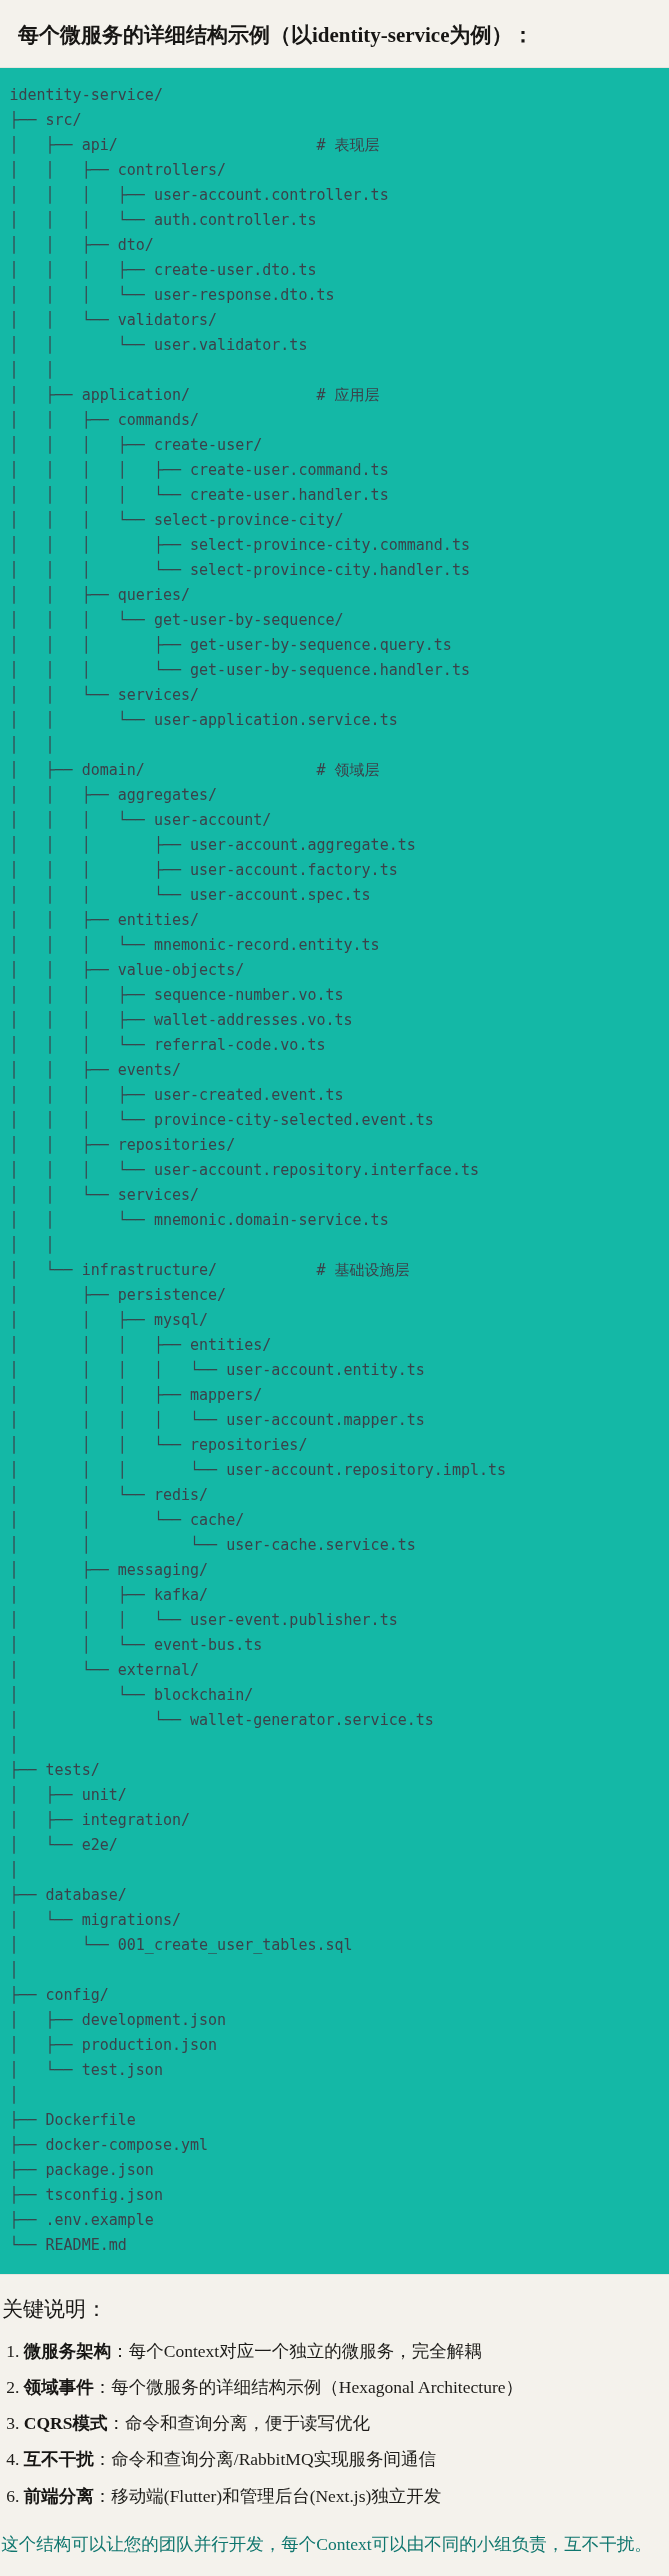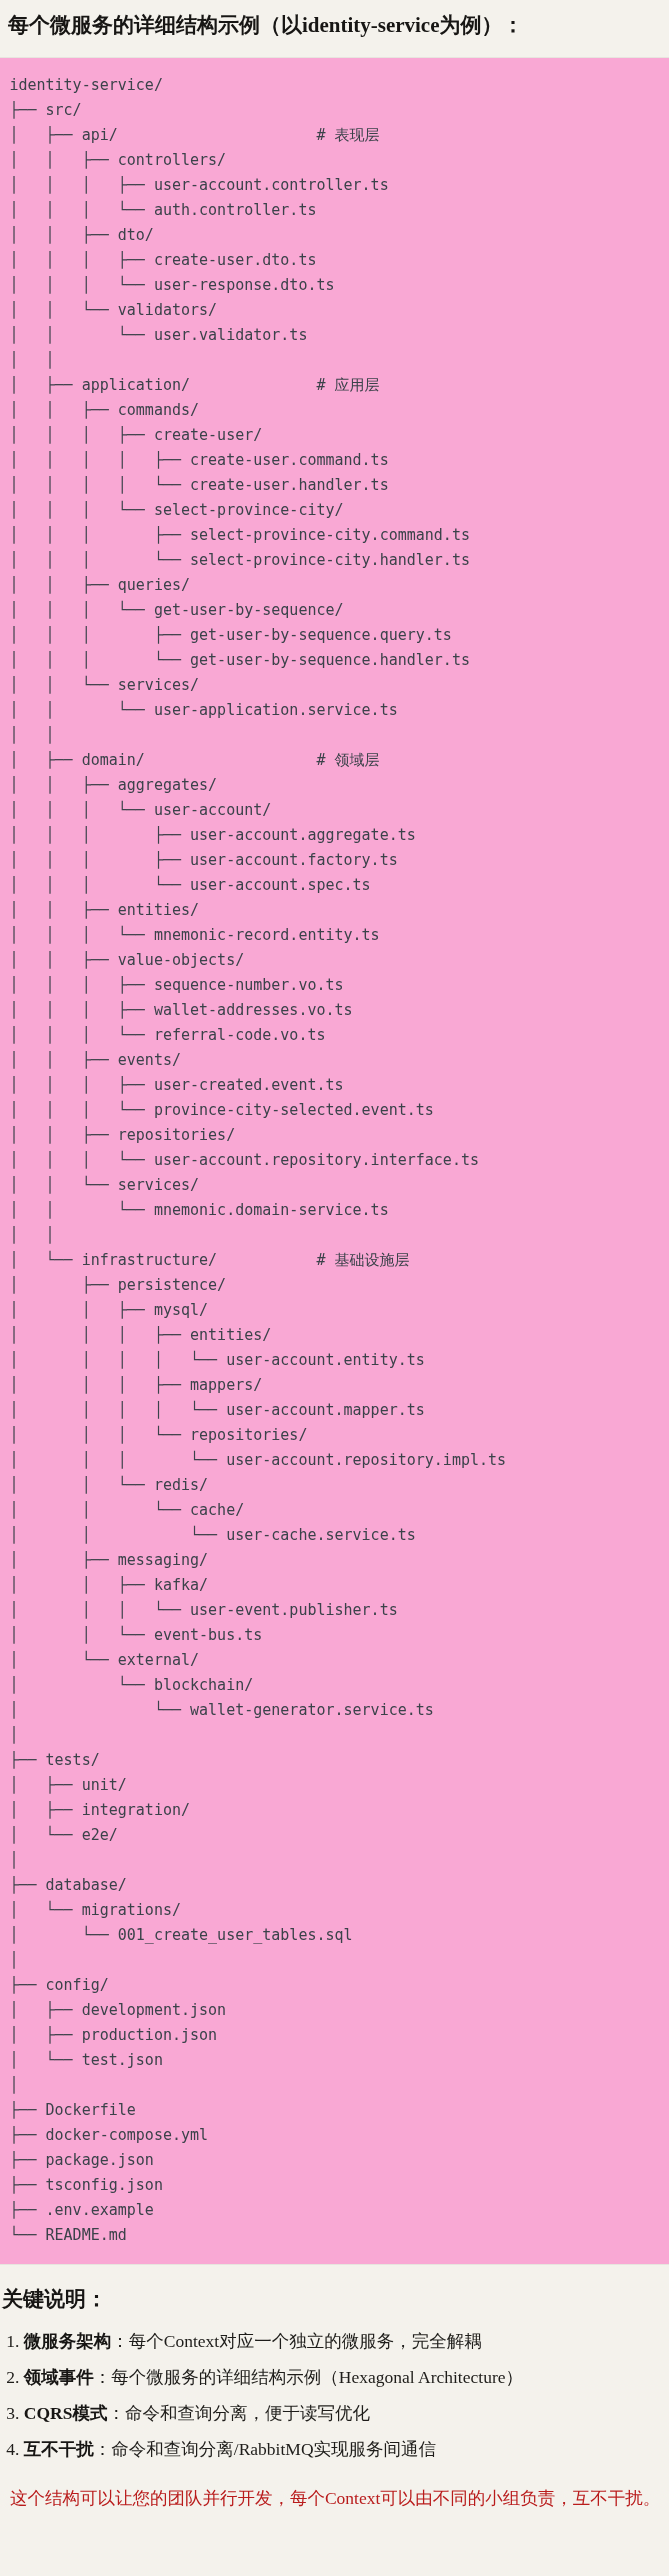--- a/index.html
+++ b/index.html
@@ -8,49 +8,49 @@
     width: 669px;
     height: 2576px;
     overflow: hidden;
     background: #f4f2ec;
     font-family: "Liberation Serif", "DejaVu Serif", serif;
     color: #1e1d1a;
   }
   * { box-sizing: border-box; }
 
   .page-title {
-    margin: 6px;
+    margin: 16px;
     padding: 6.3px 5px 0 1.9px;
     font-size: 21px;
     line-height: 1.25;
     font-weight: bold;
     color: #171614;
   }
 
   .code-block {
     margin-top: 18px;
-    background: #f9a8d4;
+    background: #14b8a6;
     border-top: 0.6px solid #e7e5de;
     border-bottom: 0.6px solid #e7e5de;
     padding: 15px 10px 16.3px 9.4px;
   }
   .code-block pre {
     margin: 0;
     font-family: "DejaVu Sans Mono", "Liberation Mono", monospace;
     font-size: 15px;
     line-height: 25px;
     color: #3b424a;
     white-space: pre;
   }
 
   .notes-heading {
     margin: 22.5px 0 0 1.9px;
     font-size: 21px;
     line-height: 1.2;
-    font-weight: bold;
+    font-weight: normal;
     color: #171614;
   }
 
   .notes-list {
     list-style: none;
     margin: 17px 16px 0 0;
     padding: 0 0 0 6.3px;
   }
   .notes-list li {
     font-size: 17.5px;
@@ -64,22 +64,21 @@
   }
   .notes-list strong {
     font-weight: bold;
     color: #171614;
   }
 
   .closing-paragraph {
     margin: 25px 0 0 1.3px;
     font-size: 17.5px;
     line-height: 24px;
-    color: #b91c1c;
-    text-align: center;
+    color: #0f766e;
   }
 </style>
 </head>
 <body>
 
 <h1 class="page-title">每个微服务的详细结构示例（以identity-service为例）：</h1>
 
 <div class="code-block">
   <pre id="file-tree">identity-service/
 ├── src/
@@ -170,16 +169,17 @@
 └── README.md</pre>
 </div>
 
 <h2 class="notes-heading">关键说明：</h2>
 
 <ol class="notes-list" id="notes-list">
     <li><span class="num">1.</span><strong>微服务架构</strong><span>：</span><span>每个Context对应一个独立的微服务，完全解耦</span></li>
     <li><span class="num">2.</span><strong>领域事件</strong><span>：</span><span>每个微服务的详细结构示例（Hexagonal Architecture）</span></li>
     <li><span class="num">3.</span><strong>CQRS模式</strong><span>：</span><span>命令和查询分离，便于读写优化</span></li>
     <li><span class="num">4.</span><strong>互不干扰</strong><span>：</span><span>命令和查询分离/RabbitMQ实现服务间通信</span></li>
+    <li><span class="num">6.</span><strong>前端分离</strong><span>：</span><span>移动端(Flutter)和管理后台(Next.js)独立开发</span></li>
   </ol>
 
 <p class="closing-paragraph">这个结构可以让您的团队并行开发，每个Context可以由不同的小组负责，互不干扰。</p>
 
 
 </body></html>

